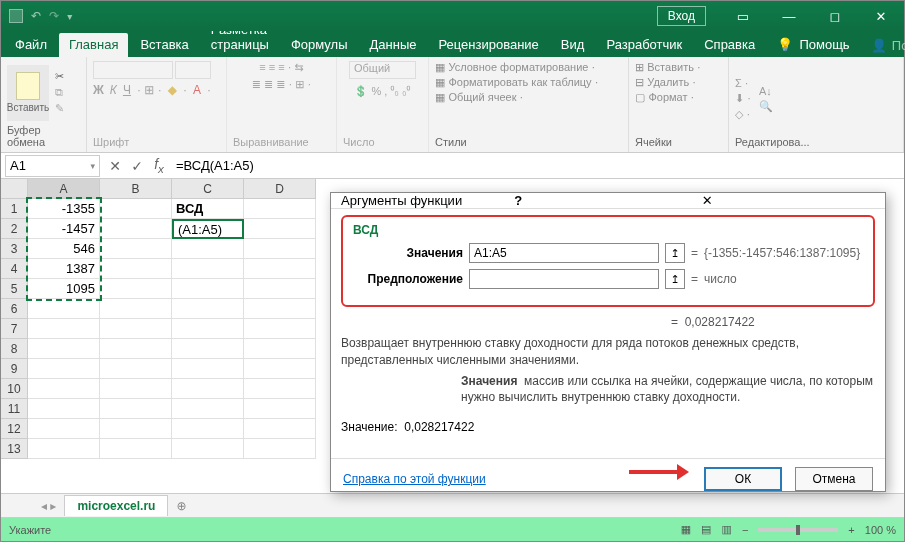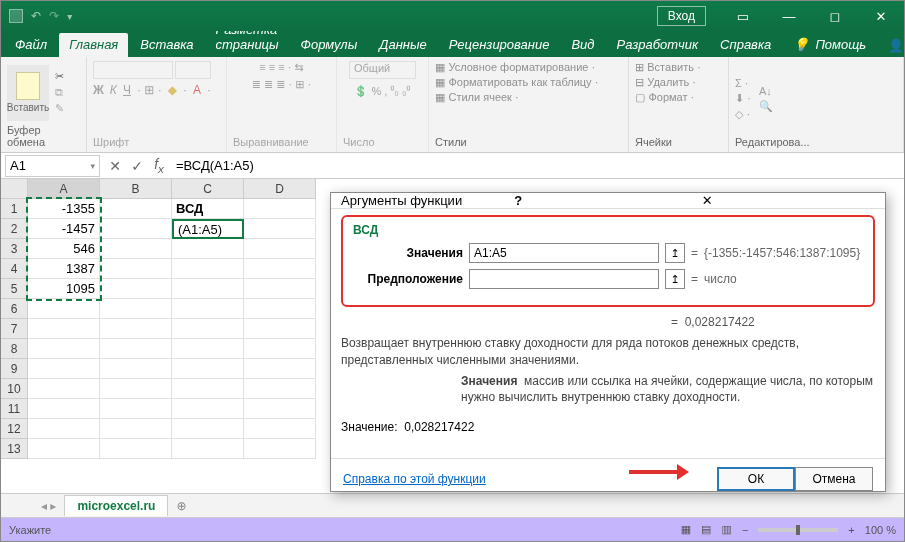--- a/index.html
+++ b/index.html
@@ -6,21 +6,21 @@
 body{background:#ccc;width:905px;height:542px;overflow:hidden;position:relative;}
 .window{background:#fff;width:905px;height:542px;border:1px solid #888;display:flex;flex-direction:column;}
 .titlebar{height:30px;background:linear-gradient(#0f7a4a,#0d6e42);display:flex;align-items:center;color:#fff;font-size:12px;position:relative;}
 .tb-left{display:flex;gap:8px;padding-left:8px;align-items:center;}
 .tb-ico{width:14px;height:14px;background:#fff3;border:1px solid #fff6;}
 .tb-title{position:absolute;left:50%;transform:translateX(-50%);}
 .tb-right{margin-left:auto;display:flex;align-items:center;gap:0;}
 .tb-btn{width:46px;height:30px;display:flex;align-items:center;justify-content:center;color:#fff;font-size:13px;}
 .tb-signin{border:1px solid #fff8;padding:2px 10px;margin-right:14px;font-size:12px;}
 .ribbon-tabs{display:flex;background:#0d6e42;height:26px;align-items:flex-end;padding-left:4px;gap:2px;color:#fff;font-size:13px;}
-.rtab{padding:4px 10px 5px;cursor:pointer;font-style:italic;}
+.rtab{padding:4px 10px 5px;cursor:pointer;}
 .rtab.active{background:#f3f3f3;color:#0d6e42;border-radius:2px 2px 0 0;}
 .rtab.help{display:flex;gap:6px;align-items:center;}
 .ribbon-body{height:96px;background:#f3f3f3;border-bottom:1px solid #ccc;display:flex;font-size:11px;color:#666;}
 .rgroup{border-right:1px solid #ddd;display:flex;flex-direction:column;justify-content:space-between;padding:4px 6px 2px;}
 .rgroup-content{flex:1;display:flex;gap:6px;align-items:center;}
 .rgroup-label{font-size:11px;color:#666;padding-bottom:2px;}
 .bigbtn{width:42px;height:56px;background:#e8e8e8;display:flex;flex-direction:column;align-items:center;justify-content:center;gap:2px;font-size:10px;}
 .formbar{height:26px;display:flex;align-items:center;border-bottom:1px solid #ccc;background:#fff;}
 .namebox{width:95px;height:22px;border:1px solid #ccc;padding:0 4px;font-size:13px;display:flex;align-items:center;margin:0 4px;}
 .fb-btn{width:22px;height:22px;display:flex;align-items:center;justify-content:center;color:#666;font-size:14px;}
@@ -32,37 +32,37 @@
 .ch{width:72px;height:20px;background:#e8e8e8;border-right:1px solid #ccc;border-bottom:1px solid #ccc;display:flex;align-items:center;justify-content:center;font-size:12px;color:#444;}
 .ch.sel{background:#d4d4d4;}
 .cells{position:relative;}
 .row{display:flex;}
 .cell{width:72px;height:20px;border-right:1px solid #e0e0e0;border-bottom:1px solid #e0e0e0;display:flex;align-items:center;padding:0 4px;font-size:13px;}
 .cell.num{justify-content:flex-end;}
 .corner{width:27px;height:20px;background:#e8e8e8;border-right:1px solid #ccc;border-bottom:1px solid #ccc;}
 .sel-cell{border:2px solid #107c41;background:#fff;}
 .sheet-tabs{height:24px;display:flex;align-items:center;background:#f3f3f3;border-top:1px solid #ccc;padding-left:40px;font-size:12px;gap:8px;}
 .sheet-tab{padding:3px 12px;background:#fff;border:1px solid #ccc;border-bottom:none;color:#107c41;font-weight:bold;}
-.statusbar{height:24px;background:#c4b5fd;border-top:1px solid #ccc;display:flex;align-items:center;padding:0 8px;font-size:11px;color:#555;justify-content:space-between;}
+.statusbar{height:24px;background:#86efac;border-top:1px solid #ccc;display:flex;align-items:center;padding:0 8px;font-size:11px;color:#555;justify-content:space-between;}
 .sb-right{display:flex;gap:10px;align-items:center;}
 .dialog{position:absolute;left:330px;top:192px;width:556px;height:300px;background:#fff;border:1px solid #888;box-shadow:3px 3px 12px rgba(0,0,0,.3);font-size:12px;display:flex;flex-direction:column;}
 .dlg-title{height:30px;display:flex;align-items:center;padding:0 10px;border-bottom:1px solid #ddd;}
 .dlg-title span{flex:1;font-size:13px;}
 .dlg-body{flex:1;padding:6px 10px;position:relative;}
 .redbox{border:2px solid #e03030;border-radius:6px;padding:6px 10px 10px;margin-bottom:8px;}
 .dlg-fn{color:#107c41;font-weight:bold;margin-bottom:6px;font-size:12px;}
 .dlg-row{display:flex;align-items:center;margin-bottom:6px;gap:6px;}
 .dlg-lbl{width:110px;text-align:right;font-weight:bold;}
 .dlg-inp{width:190px;height:20px;border:1px solid #888;padding:0 4px;font-size:12px;}
 .dlg-ref{width:20px;height:20px;border:1px solid #888;display:flex;align-items:center;justify-content:center;font-size:11px;}
 .dlg-eq{color:#666;}
 .dlg-desc{color:#444;line-height:1.4;margin:4px 0;}
 .dlg-footer{display:flex;align-items:center;padding:8px 12px;border-top:1px solid #ddd;gap:8px;margin-top:18px;}
 .dlg-link{color:#0066cc;text-decoration:underline;cursor:pointer;}
-.dlg-btns{margin-left:auto;display:flex;gap:0;}
+.dlg-btns{margin-left:auto;display:flex;gap:13px;}
 .dlg-btn{width:78px;height:24px;border:1px solid #888;background:#f8f8f8;font-size:12px;cursor:pointer;}
 .dlg-btn.primary{border:2px solid #2a7ab8;}
 .arrow{position:absolute;width:56px;height:4px;background:#e03030;right:200px;bottom:17px;}
 .arrow:after{content:"";position:absolute;right:-12px;top:-6px;border:8px solid transparent;border-left:12px solid #e03030;}
 .icons-v{display:flex;flex-direction:column;gap:3px;}
 .share{margin-left:auto;padding:4px 10px;opacity:.6;display:flex;gap:4px;}
 </style>
 </head>
 <body>
 
@@ -140,21 +140,21 @@
       <div class="rgroup-content" style="flex-direction:column;gap:4px">
         <div style="width:67px;height:18px;border:1px solid #ccc;padding:0 4px;font-size:11px">Общий</div>
         <div style="display:flex;gap:6px">💲 % , ⁰₀ ₀⁰</div>
       </div>
       <div class="rgroup-label">Число</div>
     </div>
     <div class="rgroup" style="width:200px">
       <div class="rgroup-content" style="flex-direction:column;align-items:flex-start;gap:2px;opacity:.7">
         <div>▦ <span>Условное форматирование</span> ·</div>
         <div>▦ <span>Форматировать как таблицу</span> ·</div>
-        <div>▦ <span>Стили ячеек</span> ·</div>
+        <div>▦ <span>Общий ячеек</span> ·</div>
       </div>
       <div class="rgroup-label">Стили</div>
     </div>
     <div class="rgroup" style="width:100px">
       <div class="rgroup-content" style="flex-direction:column;align-items:flex-start;gap:2px;opacity:.7">
         <div>⊞ <span>Вставить</span> ·</div>
         <div>⊟ <span>Удалить</span> ·</div>
         <div>▢ <span>Формат</span> ·</div>
       </div>
       <div class="rgroup-label">Ячейки</div>

